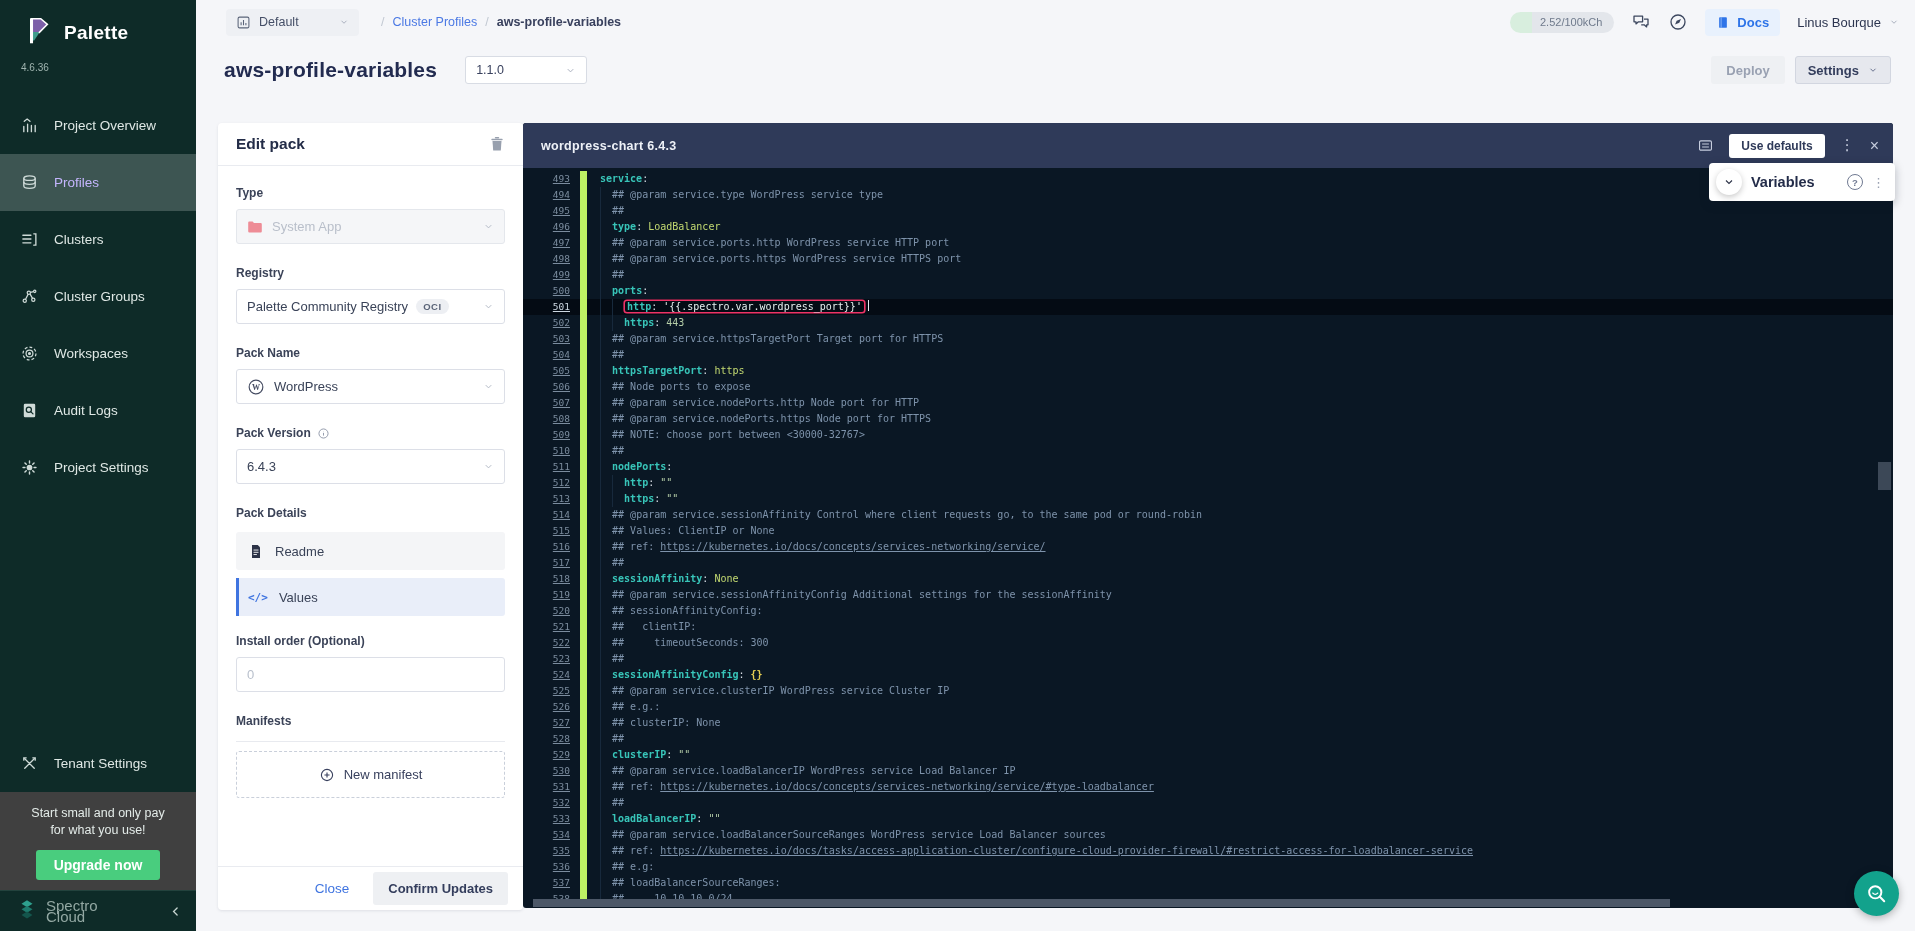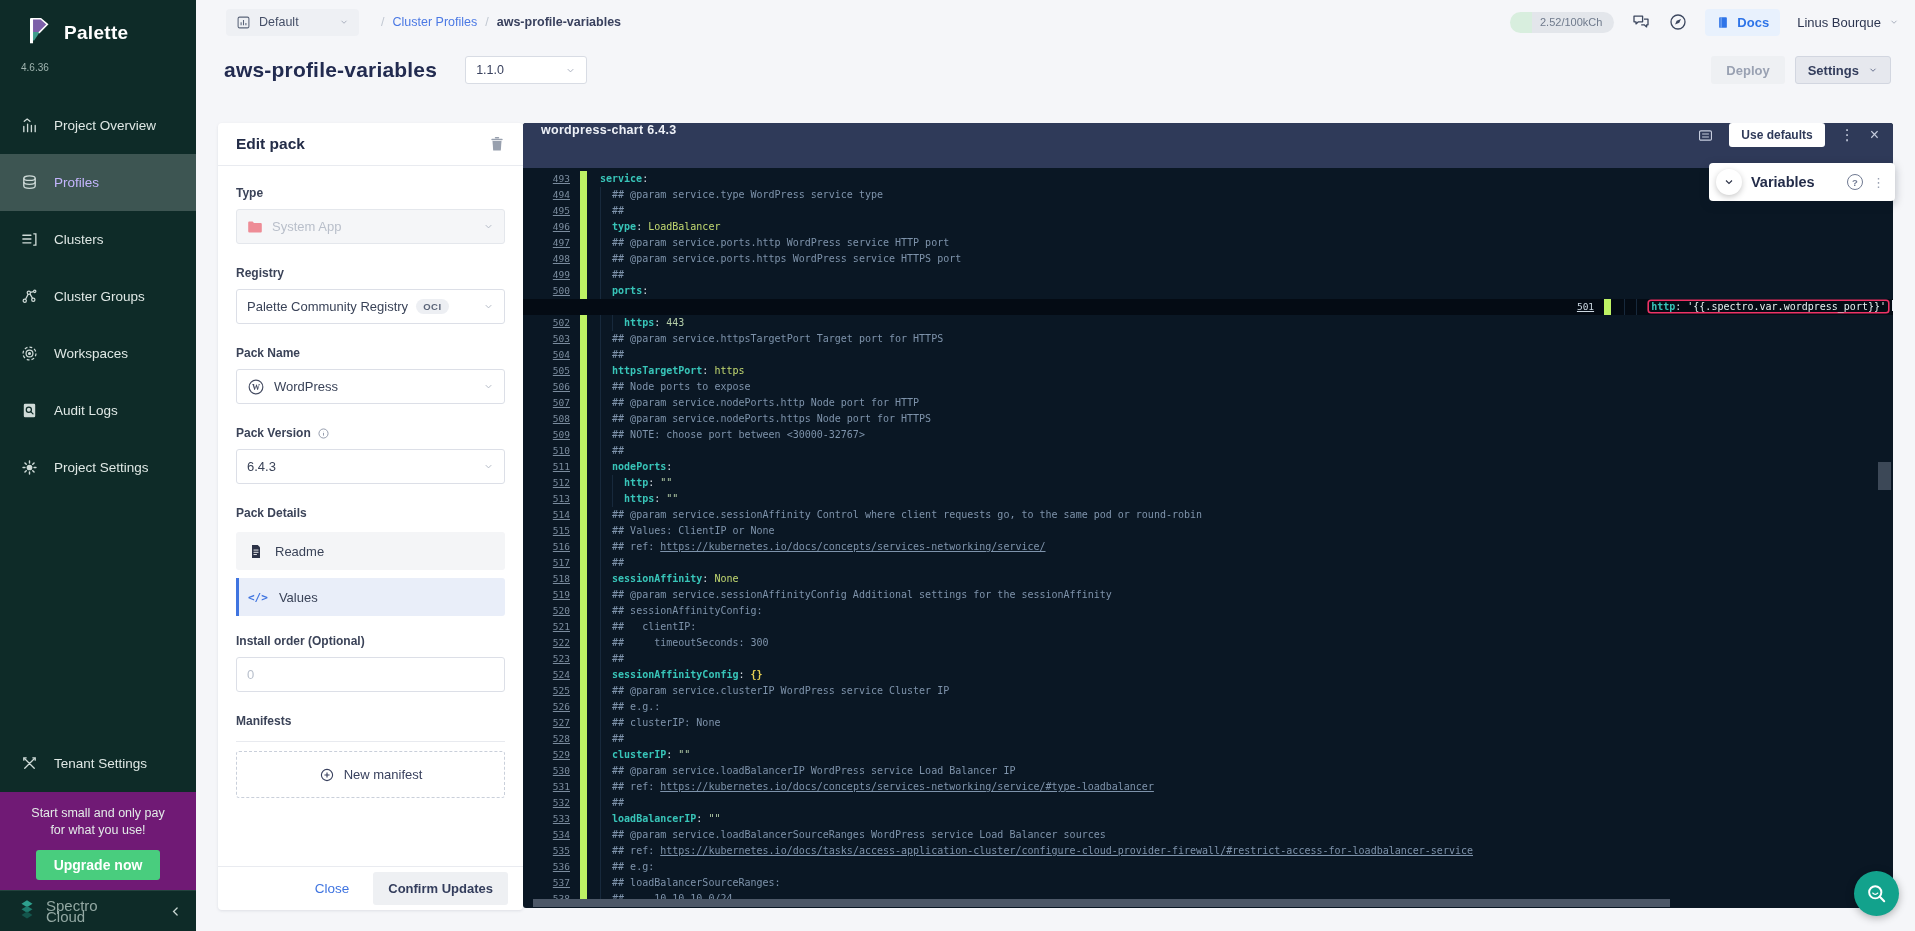--- a/index.html
+++ b/index.html
@@ -11,21 +11,21 @@
   .logo-block { padding:14px 0 0 20px; }
   .logo-row { display:flex; align-items:center; gap:10px; }
   .brand-name { font-size:19px; font-weight:700; color:#fff; letter-spacing:.3px; }
   .app-version { margin:10px 0 0 1px; font-size:10px; color:#9fb4af; }
   .side-nav { margin-top:24px; }
   .nav-item { height:57px; display:flex; align-items:center; gap:15px; padding:0 20px; font-size:13.5px; font-weight:500; color:#dfe8e5; cursor:pointer; }
   .nav-item.active { background:#3d5552; color:#c4b5fd; }
   .nav-ic { width:19px; height:19px; display:flex; align-items:center; justify-content:center; color:#cfdbd8; flex:none; }
   .nav-ic svg { width:19px; height:19px; }
   .tenant-item { position:absolute; top:735px; left:0; width:100%; }
-  .promo { position:absolute; top:792px; left:0; width:100%; height:98px; background:#701a75; text-align:center; padding-top:13px; }
+  .promo { position:absolute; top:792px; left:0; width:100%; height:98px; background:#404040; text-align:center; padding-top:13px; }
   .promo-line { font-size:12.5px; line-height:17px; color:#e3ebe8; font-weight:500; }
   .upgrade-btn { margin-top:11px; display:inline-block; background:#49cd7e; color:#fff; border:none; border-radius:3px; padding:7px 18px; font-size:14px; font-weight:600; font-family:inherit; cursor:pointer; }
   .side-footer { position:absolute; bottom:0; left:0; width:100%; height:41px; background:#0e2b28; border-top:1px solid #23423d; display:flex; align-items:center; padding:0 14px 0 16px; }
   .footer-brand { margin-left:8px; font-size:15px; line-height:11px; color:#93a8a3; }
   .collapse-ic { margin-left:auto; color:#c6d4d0; display:flex; }
 
   
   .main { position:absolute; left:196px; top:0; width:1719px; height:931px; background:#f5f6f9; }
 
   
@@ -69,35 +69,35 @@
   .install-input { width:100%; height:35px; border:1px solid #dcdfe7; border-radius:3px; padding:0 10px; font-size:13px; color:#3a4358; font-family:inherit; outline:none; }
   .install-input::placeholder { color:#b9c0cc; }
   .manifest-hr { border:none; border-top:1px solid #e8eaef; margin:13px 0 9px; }
   .new-manifest { height:47px; border:1px dashed #c9cfda; border-radius:3px; display:flex; align-items:center; justify-content:center; gap:9px; font-size:13px; color:#39415e; cursor:pointer; }
   .card-foot { position:absolute; bottom:0; left:0; width:100%; height:44px; border-top:1px solid #e9ebf0; display:flex; align-items:center; justify-content:flex-end; gap:24px; padding:0 15px; }
   .close-link { color:#3f74e0; font-size:13.5px; cursor:pointer; background:none; border:none; font-family:inherit; }
   .confirm-btn { background:#eef0f3; border:none; border-radius:3px; padding:9px 15px; font-size:13px; font-weight:600; color:#333d5c; font-family:inherit; cursor:pointer; }
 
   
   .editor { position:absolute; left:327px; top:123px; width:1370px; height:785px; background:#0a1724; border-radius:3px; }
-  .editor-head { height:45px; background:#2f3a59; border-radius:3px 3px 0 0; display:flex; align-items:flex-start; padding:0 14px 0 18px; }
+  .editor-head { height:45px; background:#2f3a59; border-radius:3px 3px 0 0; display:flex; align-items:center; padding:0 14px 0 18px; }
   .editor-title { font-size:12.5px; font-weight:600; color:#eef1f7; letter-spacing:.3px; }
   .editor-controls { margin-left:auto; display:flex; align-items:center; gap:15px; }
   .split-ic { width:17px; height:17px; color:#c6cdde; cursor:pointer; display:flex; }
   .use-defaults-btn { background:#fff; border:none; border-radius:3px; padding:5px 12px; font-size:12px; font-weight:600; color:#2f3a59; font-family:inherit; cursor:pointer; }
   .kebab { color:#c6cdde; font-size:15px; line-height:1; cursor:pointer; font-family:"DejaVu Sans",sans-serif; }
   .ed-close { color:#c6cdde; font-size:16px; line-height:1; cursor:pointer; }
 
   .code-area { position:relative; height:740px; overflow:hidden; padding-top:3px; cursor:text; }
   .line { display:flex; height:16px; }
   .num { width:64px; flex:none; text-align:right; padding-right:10px; border-right:7px solid #bef264; font:9.5px/16px "DejaVu Sans Mono",monospace; color:#7b8c9e;text-decoration:underline; }
   .code { padding-left:13px; white-space:pre; font:10px/16px "DejaVu Sans Mono",monospace; color:#d8dee6; background-repeat:no-repeat; }
   .code.g1 { background-image:linear-gradient(#17293c,#17293c); background-size:1px 100%; background-position:13px 0; }
   .code.g2 { background-image:linear-gradient(#17293c,#17293c),linear-gradient(#17293c,#17293c); background-size:1px 100%,1px 100%; background-position:13px 0,25px 0; }
-  .line.hl { background:#040b14;justify-content:flex-end; }
+  .line.hl { background:#040b14; }
   .line.hl .num { color:#cdd8e2; }
   .c-k { color:#38c5b9; font-weight:600; }
   .c-p { color:#d8dee6; }
   .c-c { color:#7e93ab; }
   .c-l { color:#7e93ab; text-decoration:underline; }
   .c-v { color:#c3da71; }
   .c-n { color:#b5cea8; }
   .c-s { color:#b5cea8; }
   .c-sv { color:#e6efef; }
   .c-y { color:#e7cf53; font-weight:600; }

